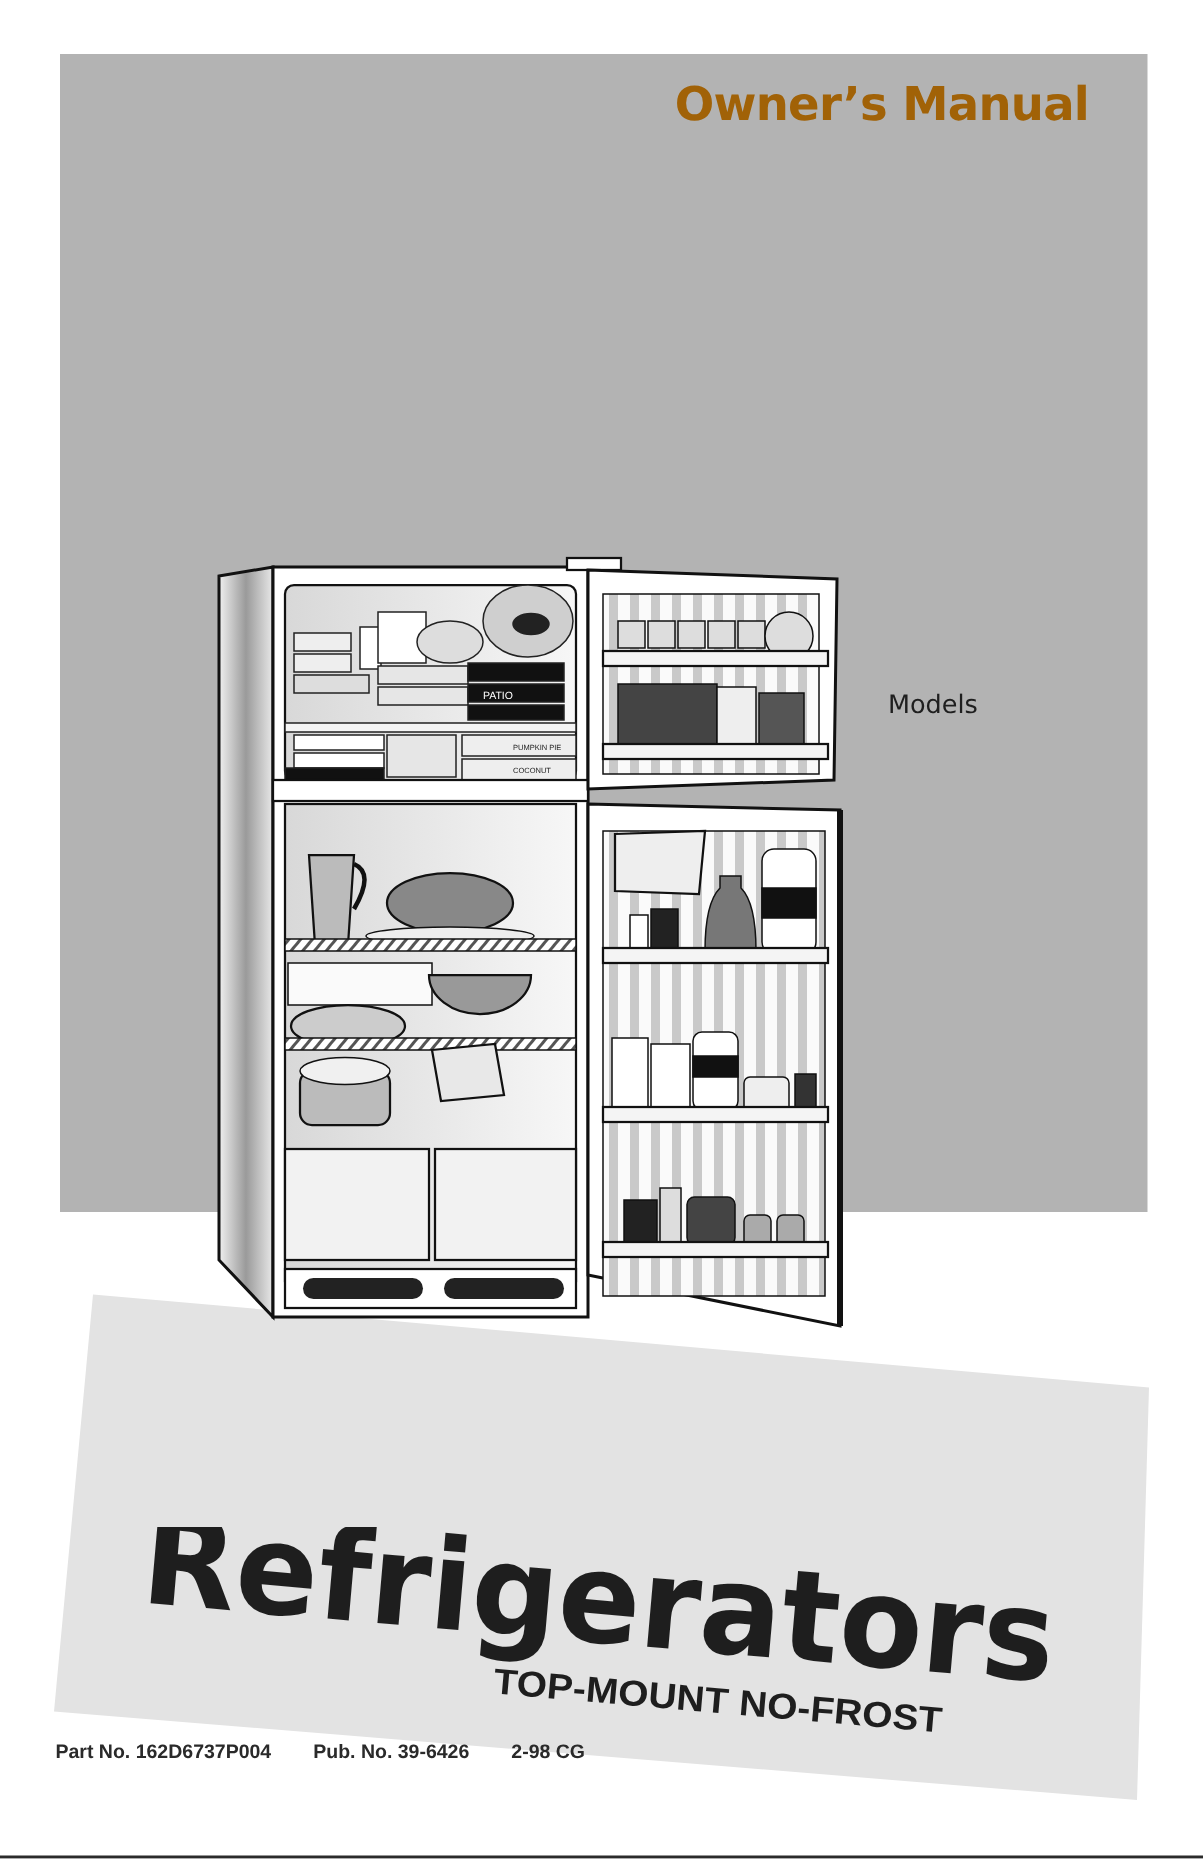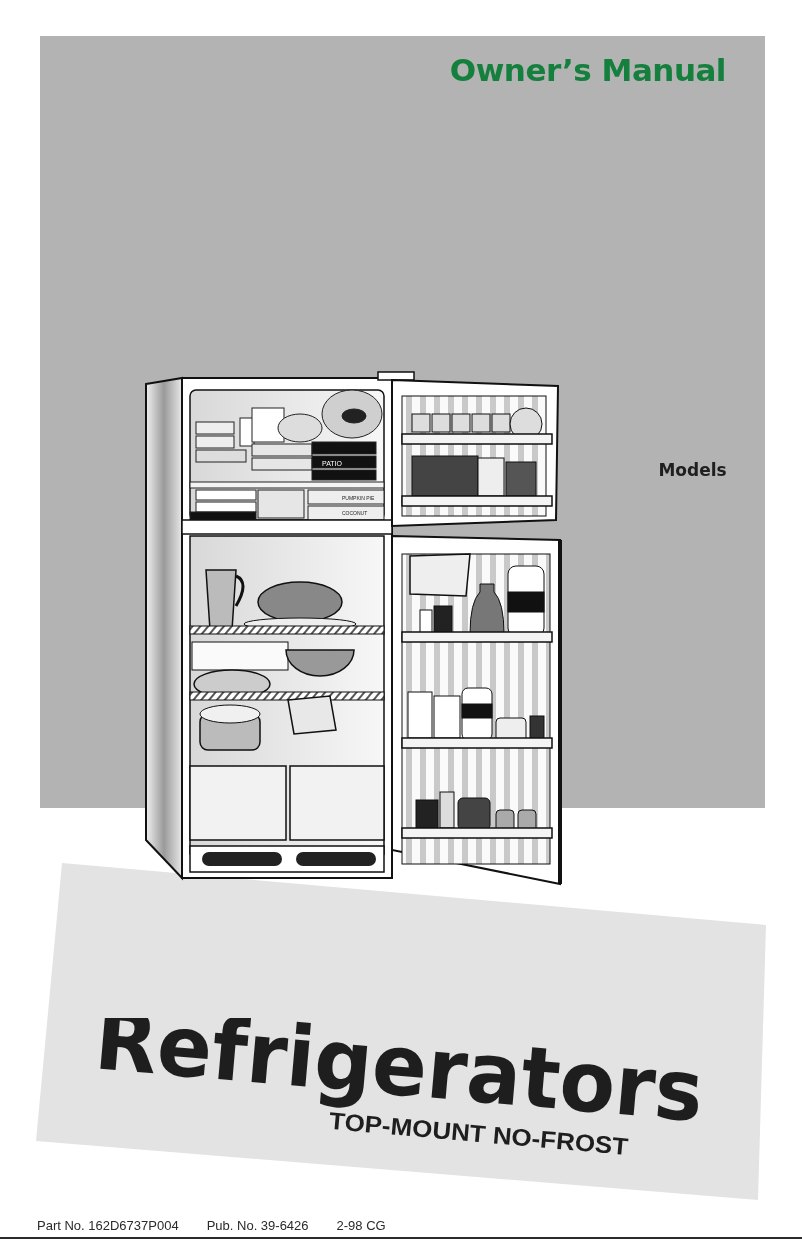--- a/index.html
+++ b/index.html
@@ -7,36 +7,37 @@
     width: 802px; height: 1239px; position: relative; overflow: hidden;
     background: #ffffff; font-family: "Liberation Sans", sans-serif; color: #1e1e1e;
   }
   .gray-panel {
     position: absolute; left: 40px; top: 36px; width: 725px; height: 772px;
     background: #b3b3b3;
   }
   .title {
     position: absolute; right: 76px; top: 52px;
     font-family: "DejaVu Sans", sans-serif; font-weight: bold;
-    font-size: 31px; letter-spacing: -0.5px; color: #15803d;
+    font-size: 31px; letter-spacing: -0.5px; color: #a16207;
   }
   .models {
-    position: absolute; left: 630px; top: 458px; width: 125px; text-align: center;
-    font-family: "DejaVu Sans", sans-serif; font-weight: bold; color: #1f1f1f;
+    position: absolute; left: 592px; top: 458px; width: 125px; text-align: left;
+    font-family: "DejaVu Sans", sans-serif; font-weight: normal; color: #1f1f1f;
   }
   .models .lbl { font-size: 17px; line-height: 24px; }
   .models .nums { font-size: 17px; line-height: 40px; }
 
   .banner-svg { position: absolute; left: 0; top: 0; }
   .brand {
     position: absolute; left: 92px; top: 1018px; width: 640px; height: 150px;
   }
   .footer {
-    position: absolute; left: 37px; top: 1218px; font-size: 13px; color: #2a2a2a;
+    position: absolute; left: 37px; top: 1160px; font-size: 13px; color: #2a2a2a;
     white-space: pre;
+    font-weight: bold;
   }
   .footer span { margin-right: 28px; }
   .bottom-rule {
     position: absolute; left: 0; top: 1237px; width: 802px; height: 2px; background: #2b2b2b;
   }
   .fridge { position: absolute; left: 140px; top: 370px; }
 </style>
 </head>
 <body>
 

